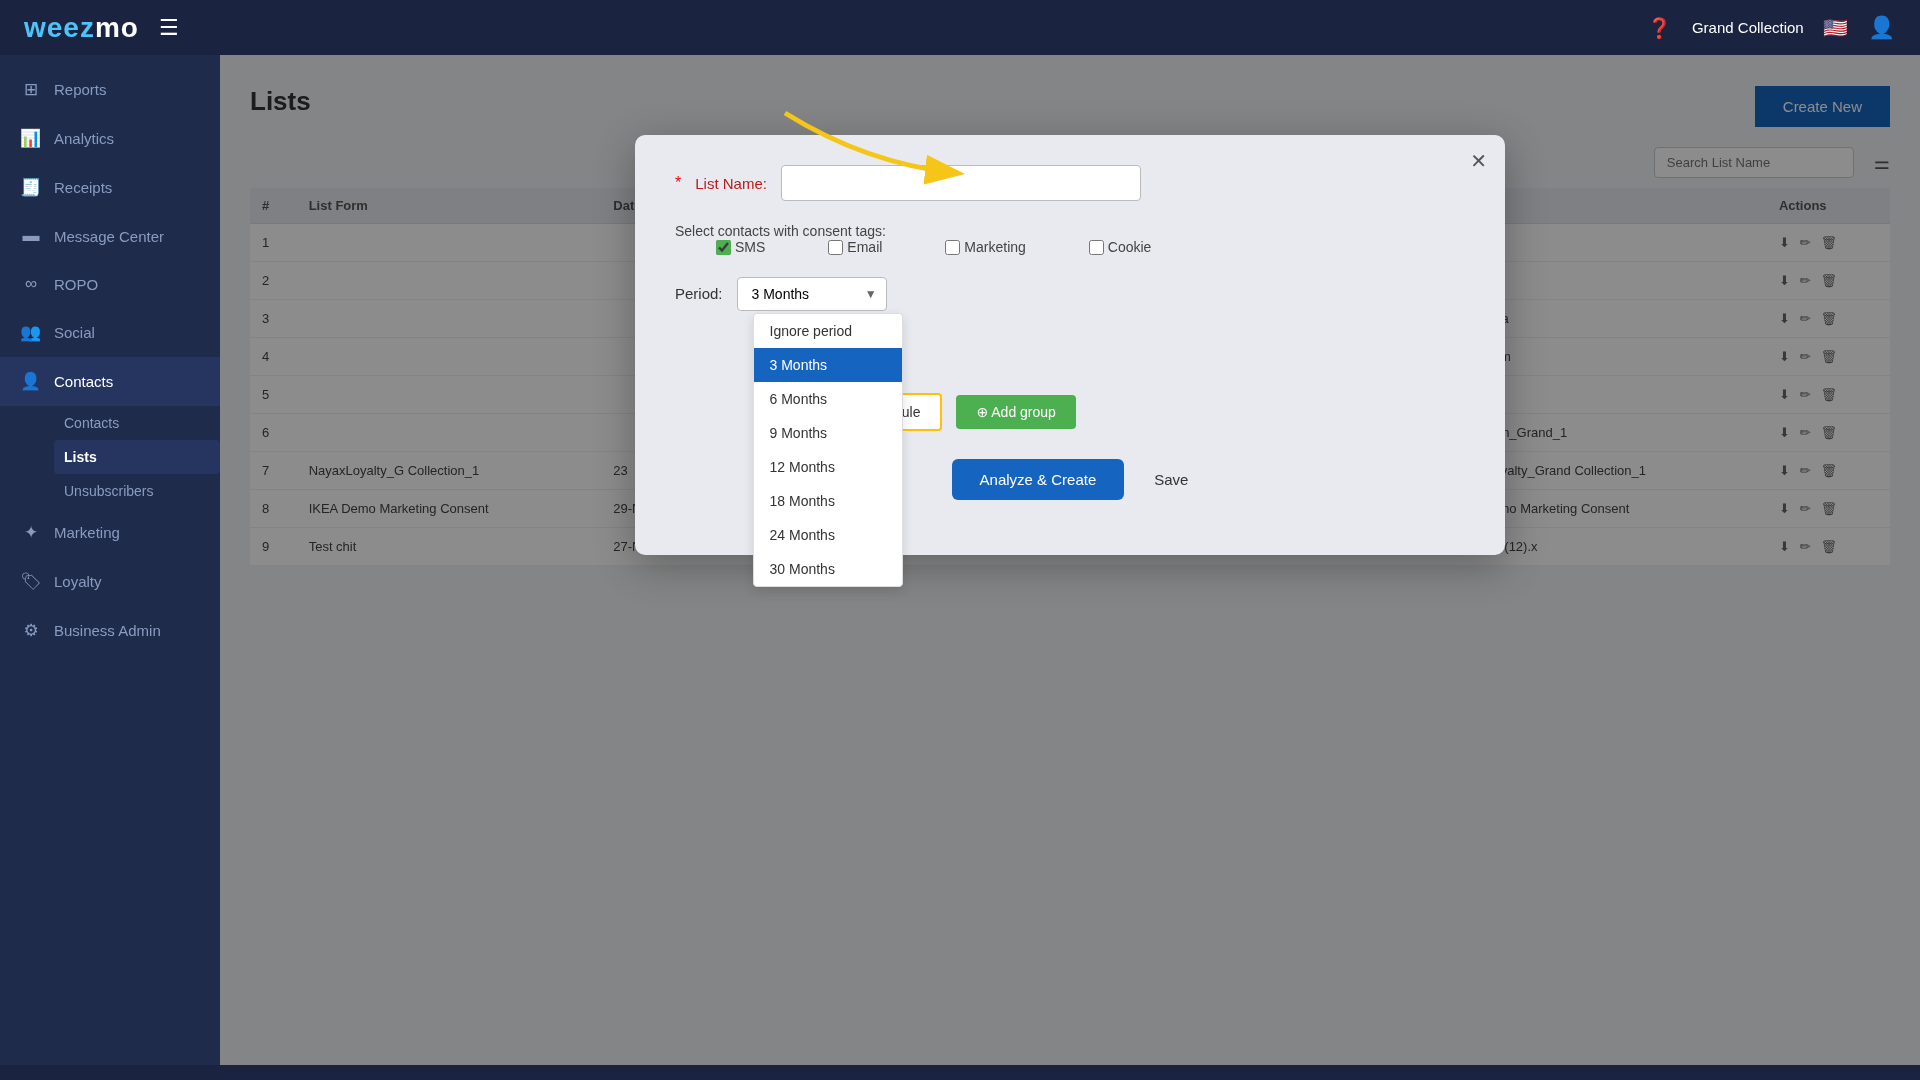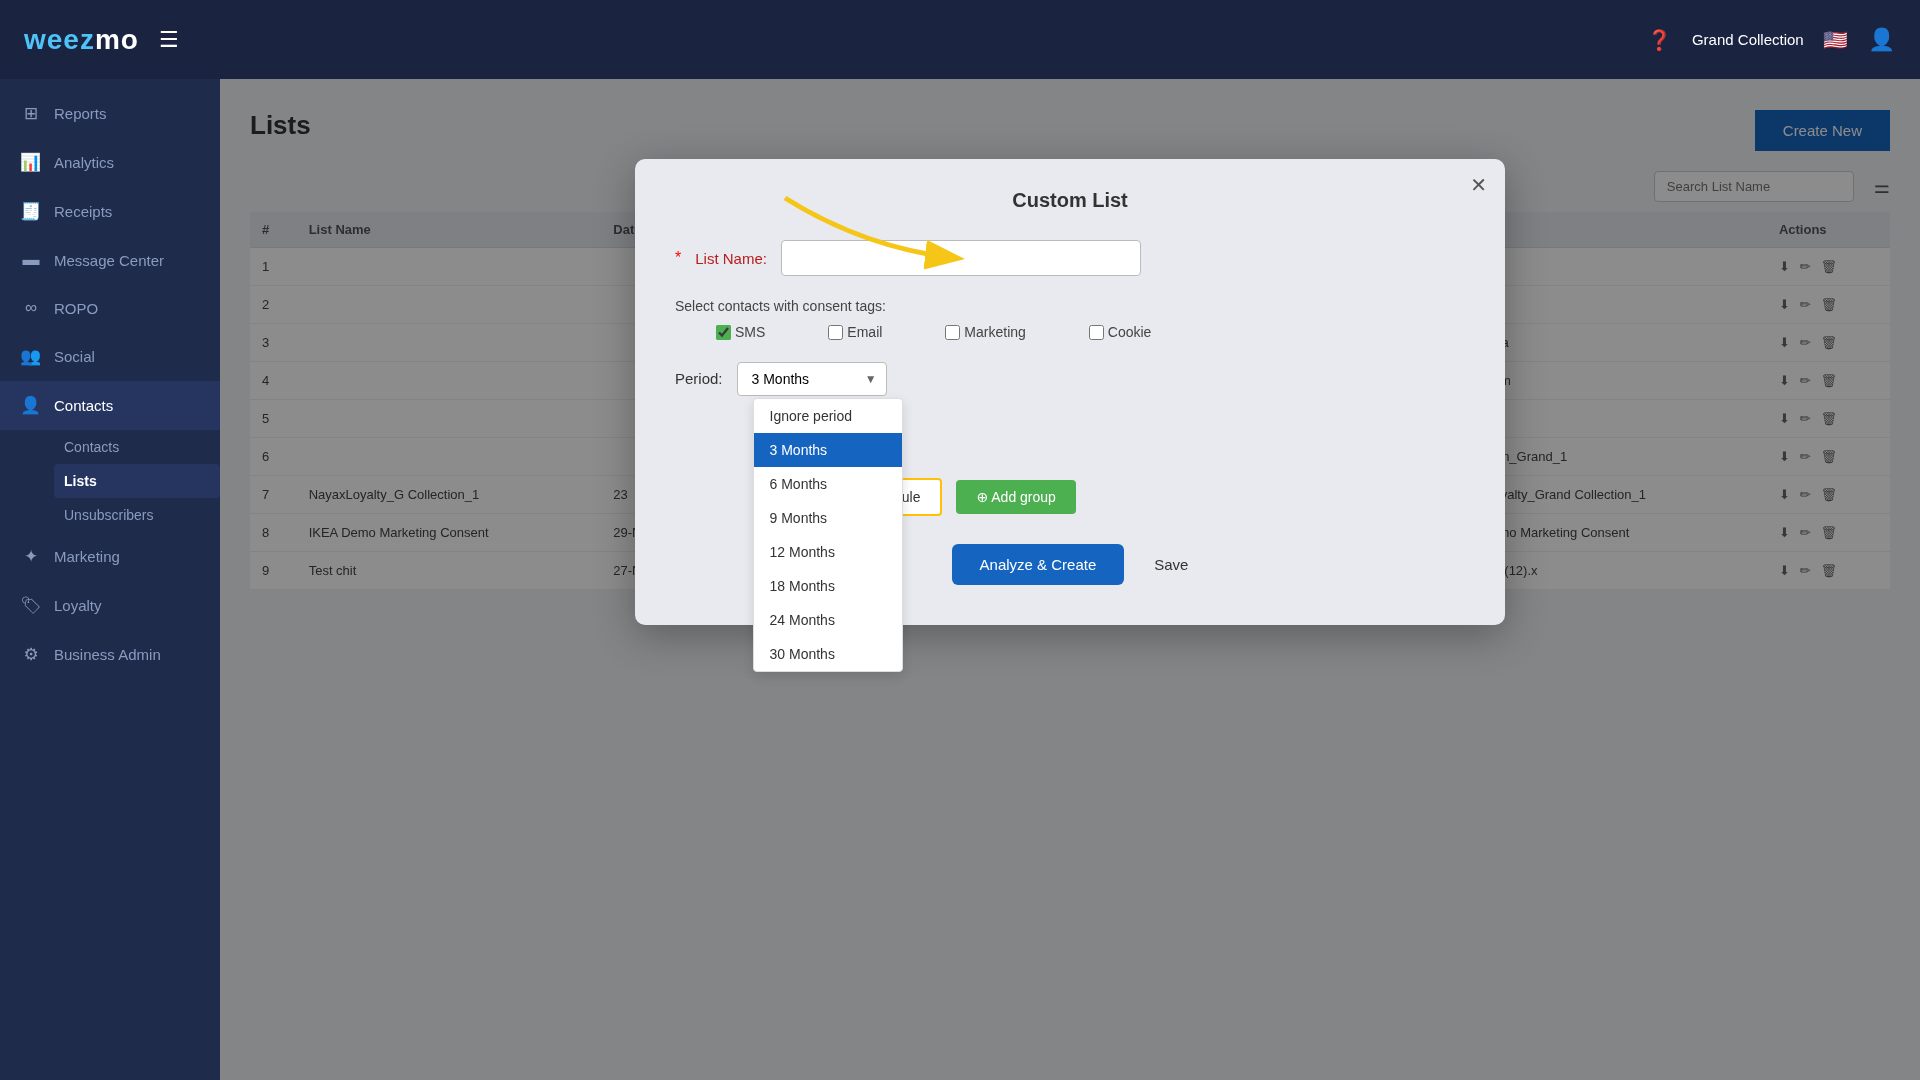--- a/index.html
+++ b/index.html
@@ -1,21 +1,21 @@
 <!DOCTYPE html>
 <html><head>
   <meta charset="utf-8">
   <style>
     * { box-sizing: border-box; margin: 0; padding: 0; }
     body { font-family: 'Segoe UI', Arial, sans-serif; background: #1a2340; width: 1920px; height: 1080px; overflow: hidden; position: relative; }
 
     
     .top-nav {
       background: #1a2340;
-      height: 79px;
+      height: 55px;
       display: flex;
       align-items: center;
       padding: 0 24px;
       justify-content: space-between;
       position: relative;
       z-index: 10;
     }
     .top-nav-left { display: flex; align-items: center; gap: 20px; }
     .logo { color: white; font-size: 28px; font-weight: bold; letter-spacing: 1px; }
     .logo span { color: #4fc3f7; }
@@ -153,21 +153,21 @@
     .form-label { font-size: 15px; font-weight: 500; color: #b91c1c; white-space: nowrap; }
     .form-input {
       border: 1px solid #bbb;
       border-radius: 4px;
       padding: 9px 14px;
       font-size: 14px;
       width: 360px;
       background: white;
     }
     .consent-section { margin-bottom: 22px; }
-    .consent-label { font-size: 14px; color: #444; margin-bottom: 10px; }
+    .consent-label { font-size: 14px; color: #444; }
     .checkbox-group { display: flex; gap: 22px; align-items: center; }
     .checkbox-item { display: flex; align-items: center; gap: 4px; font-size: 14px; color: #444; margin-left: 41px; }
     .checkbox-item input[type=checkbox] { width: 15px; height: 15px; }
     .checkbox-sms { accent-color: #4caf50; }
 
     .period-row { display: flex; align-items: flex-start; gap: 14px; margin-bottom: 22px; position: relative; }
     .period-label { font-size: 15px; font-weight: 500; color: #333; padding-top: 8px; }
     .period-select-wrapper { position: relative; }
     .period-select {
       border: 1px solid #bbb;
@@ -342,21 +342,21 @@
     </div>
     <div class="table-toolbar">
       <input class="search-box" type="text" placeholder="Search List Name" style="">
       <span class="filter-icon">⚌</span>
     </div>
     <div class="table-container">
       <table>
         <thead>
           <tr>
             <th>#</th>
-            <th>List Name</th>
+            <th>List Form</th>
             <th>Date Created</th>
             <th>Members</th>
             <th>Status</th>
             <th>Last Updated</th>
             <th>Email</th>
             <th>Type</th>
             <th>Source</th>
             <th>Actions</th>
           </tr>
         </thead>
@@ -523,21 +523,20 @@
       </div>
     </td>
   </tr>
           </tbody>
       </table>
     </div>
 
     <div class="overlay">
       <div class="modal">
         <button class="close-btn">✕</button>
-        <div class="modal-title">Custom List</div>
 
         <div class="form-row">
           <span class="required-star">*</span>
           <label class="form-label">List Name:</label>
           <input class="form-input" type="text" style="">
         </div>
 
         <div class="consent-section">
           <div class="consent-label">Select contacts with consent tags:</div>
           <div class="checkbox-group">

